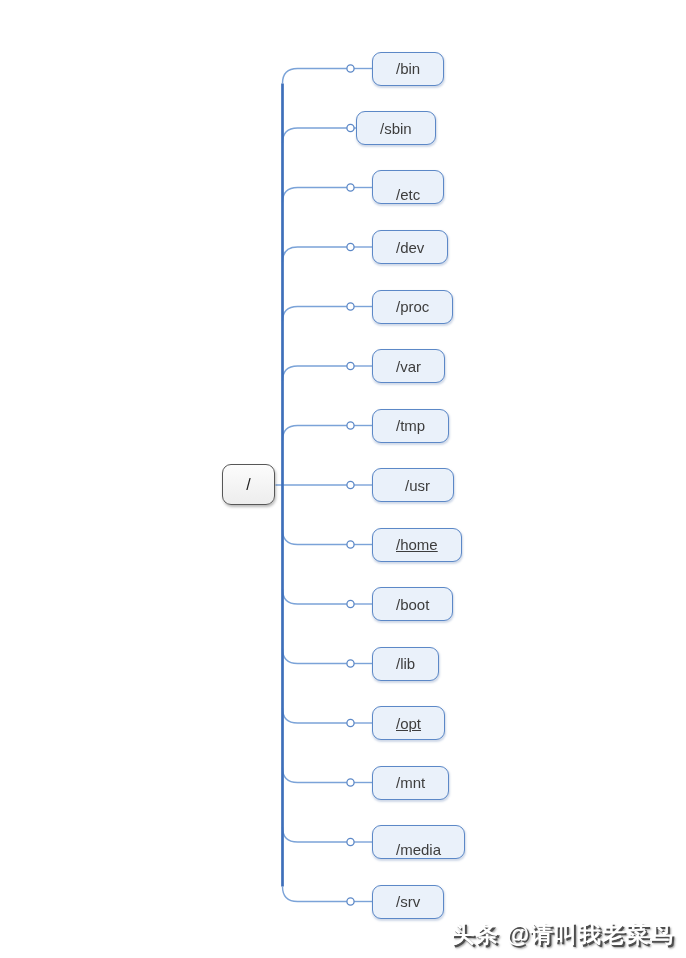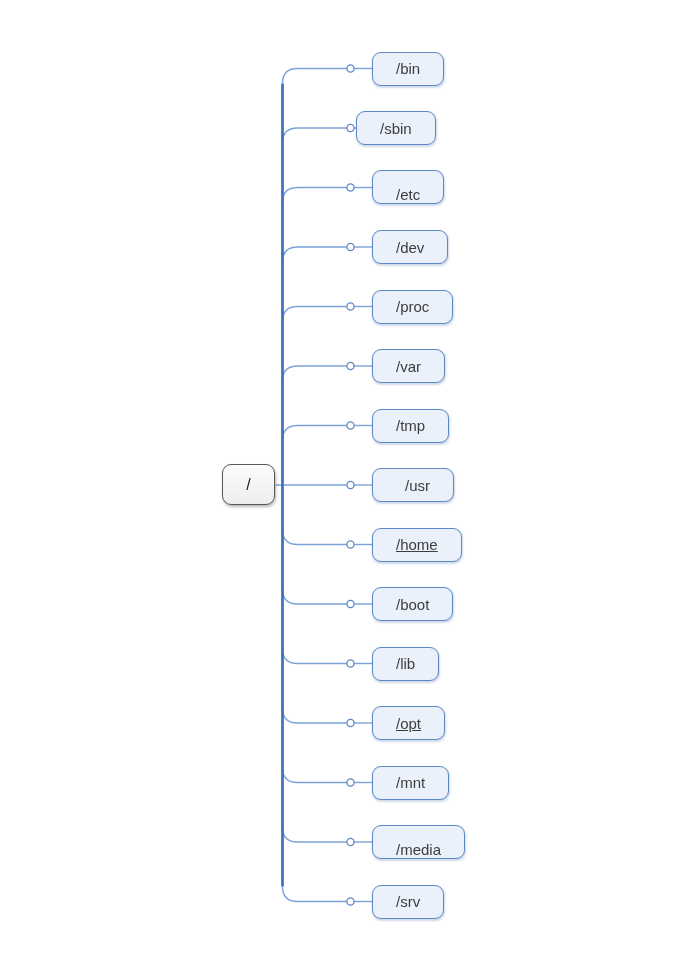--- a/index.html
+++ b/index.html
@@ -164,14 +164,15 @@
         <span>/mnt</span>
       </div>
       <div class="node" style="left: 372px; top: 825px; align-items: flex-end;">
         <span>/media</span>
       </div>
       <div class="node" style="left: 372px; top: 884.5px;">
         <span>/srv</span>
       </div>
     </div>
 
+  <div class="watermark">头条 @请叫我老菜鸟</div>
 
 </div>
 
 </body></html>

